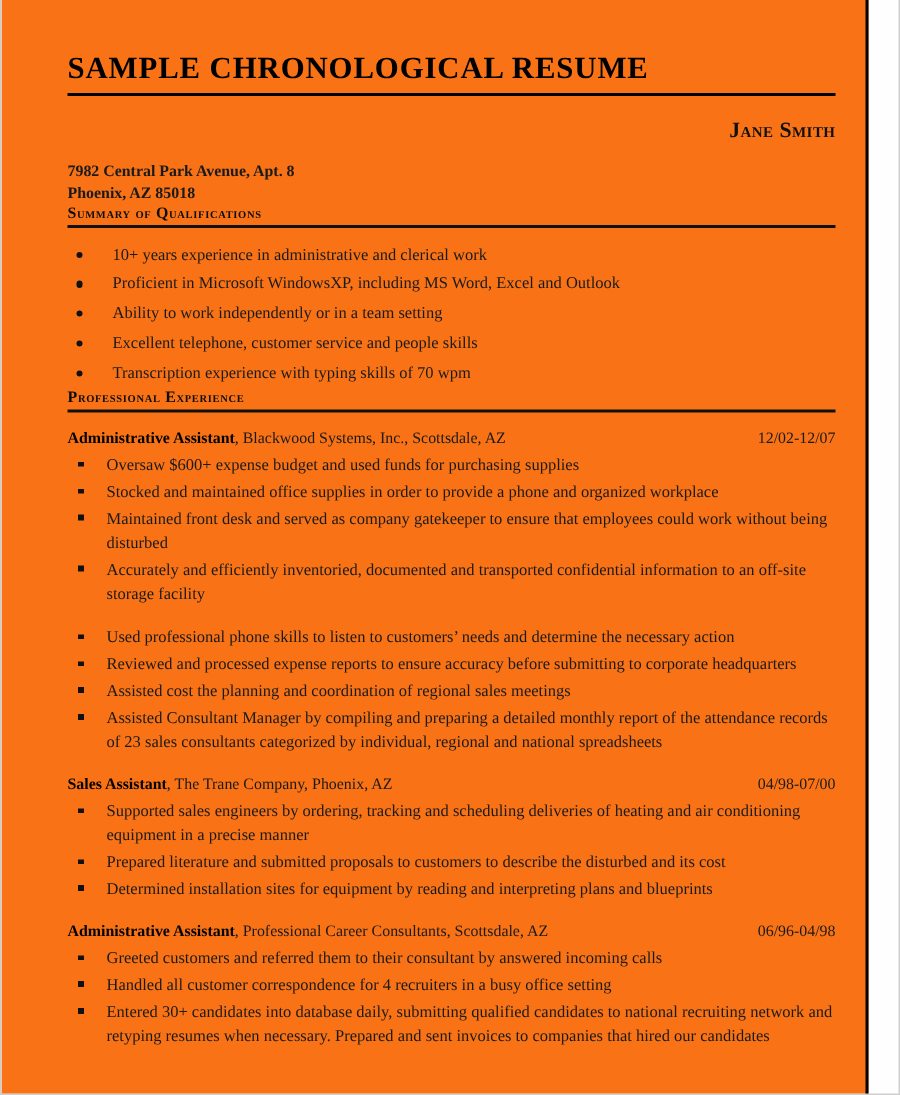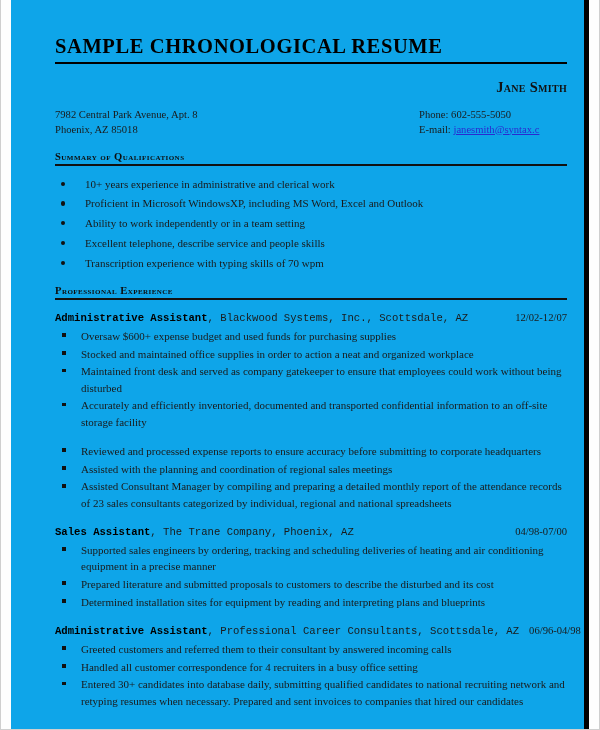--- a/index.html
+++ b/index.html
@@ -19,26 +19,26 @@
     height: 730px;
     background: #fefefe;
     box-sizing: border-box;
     border-left: 1px solid #cfcfcf;
     border-right: 1px solid #cfcfcf;
     border-bottom: 1px solid #cfcfcf;
     overflow: hidden;
   }
   .sheet {
     position: absolute;
-    left: 10px;
+    left: 0;
     top: 0;
     width: 578px;
     height: 730px;
-    background: #0ea5e9;
-    border-right: 5px solid #000000;
+    background: #f97316;
+    border-right: 2px solid #000000;
     box-sizing: border-box;
   }
   .content {
     position: absolute;
     left: 44px;
     top: 36px;
     width: 512px;
   }
 
   
@@ -67,36 +67,36 @@
     color: #111;
     margin-bottom: 11px;
   }
   .contact-row {
     display: flex;
     justify-content: space-between;
     align-items: flex-start;
     font-size: 10.6px;
     color: #1a1a1a;
     line-height: 1.42;
+    font-weight: bold;
   }
   .contact-left { text-align: left; }
   .contact-right {
     text-align: left;
     width: 148px;
     overflow: hidden;
     white-space: nowrap;
   }
   .email-link {
     color: #2a2ad0;
     text-decoration: underline;
   }
 
   
   .section {
-    margin-top: 14px;
   }
   .section-heading {
     font-size: 10.6px;
     font-weight: bold;
     font-variant: small-caps;
     letter-spacing: 0.45px;
     color: #0d0d0d;
     padding-bottom: 2px;
   }
   .section-rule {
@@ -151,21 +151,20 @@
     display: flex;
     justify-content: space-between;
     align-items: baseline;
     font-size: 10.6px;
     color: #1a1a1a;
     line-height: 1.5;
     margin-bottom: 1px;
   }
   .job-title-line {
     white-space: nowrap;
-    font-family: Liberation Mono, monospace;
   }
   .job-title {
     font-weight: bold;
     color: #000;
   }
   .job-dates {
     white-space: nowrap;
     padding-left: 10px;
   }
 </style>
@@ -178,68 +177,59 @@
 
       <div class="doc-title">SAMPLE CHRONOLOGICAL RESUME</div>
       <div class="title-rule"></div>
 
       <div class="person-name">Jane Smith</div>
 
       <div class="contact-row">
         <div class="contact-left">
           <div>7982 Central Park Avenue, Apt. 8</div>
           <div>Phoenix, AZ  85018</div>
-        </div>
-        <div class="contact-right">
-          <div>
-            <span>Phone:</span>
-            <span>602-555-5050</span>
-          </div>
-          <div>
-            <span>E-mail:</span>
-            <span class="email-link">janesmith@syntax.c</span>
-          </div>
         </div>
       </div>
 
       <div class="section">
         <div class="section-heading">Summary of Qualifications</div>
         <div class="section-rule"></div>
         <ul class="bullets round-bullets">
           <li>10+ years experience in administrative and clerical work</li>
           <li>Proficient in Microsoft WindowsXP, including MS Word, Excel and Outlook</li>
           <li>Ability to work independently or in a team setting</li>
-          <li>Excellent telephone, describe service and people skills</li>
+          <li>Excellent telephone, customer service and people skills</li>
           <li>Transcription experience with typing skills of 70 wpm</li>
         </ul>
       </div>
 
       <div class="section">
         <div class="section-heading">Professional Experience</div>
         <div class="section-rule"></div>
 
         <div class="job">
           <div class="job-header">
             <div class="job-title-line">
               <span class="job-title">Administrative Assistant</span><span>, Blackwood Systems, Inc., Scottsdale, AZ</span>
             </div>
             <div class="job-dates">12/02-12/07</div>
           </div>
           <ul class="bullets square-bullets">
             <li>Oversaw $600+ expense budget and used funds for purchasing supplies</li>
-            <li>Stocked and maintained office supplies in order to action a neat and organized workplace</li>
+            <li>Stocked and maintained office supplies in order to provide a phone and organized workplace</li>
             <li>Maintained front desk and served as company gatekeeper to ensure that employees could work without being disturbed</li>
             <li>Accurately and efficiently inventoried, documented and transported confidential information to an off-site storage facility</li>
           </ul>
         </div>
 
         <div class="job">
           <ul class="bullets square-bullets">
+            <li>Used professional phone skills to listen to customers’ needs and determine the necessary action</li>
             <li>Reviewed and processed expense reports to ensure accuracy before submitting to corporate headquarters</li>
-            <li>Assisted with the planning and coordination of regional sales meetings</li>
+            <li>Assisted cost the planning and coordination of regional sales meetings</li>
             <li>Assisted Consultant Manager by compiling and preparing a detailed monthly report of the attendance records of 23 sales consultants categorized by individual, regional and national spreadsheets</li>
           </ul>
         </div>
 
         <div class="job">
           <div class="job-header">
             <div class="job-title-line">
               <span class="job-title">Sales Assistant</span><span>, The Trane Company, Phoenix, AZ</span>
             </div>
             <div class="job-dates">04/98-07/00</div>

